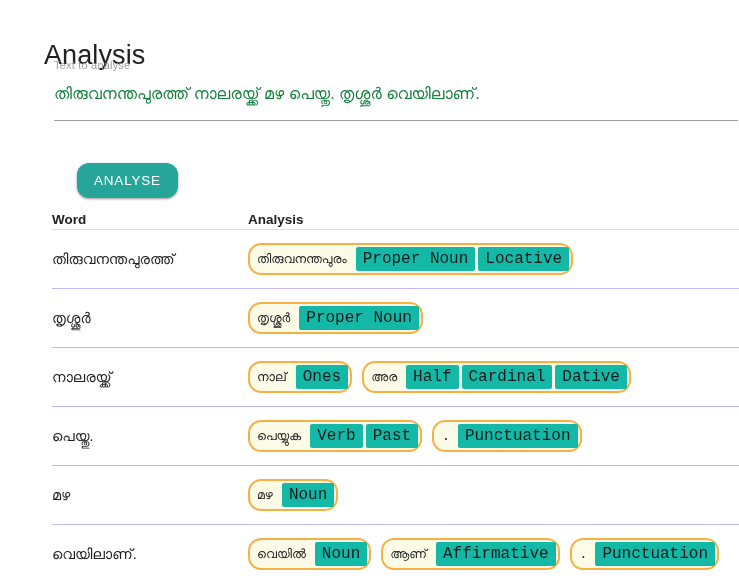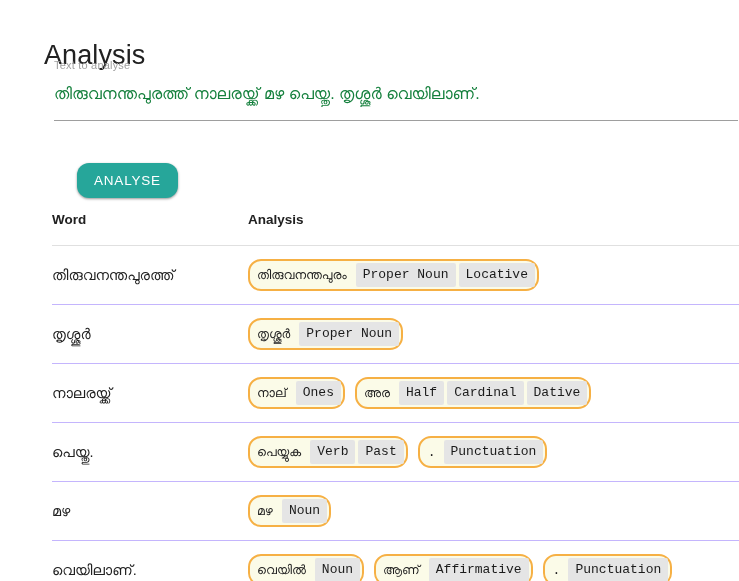--- a/index.html
+++ b/index.html
@@ -81,21 +81,21 @@
     position: absolute;
     left: 52px; top: 212px;
     width: 687px;
     border-collapse: collapse;
   }
   .table th {
     text-align: left;
     font-size: 13.5px;
     font-weight: bold;
     color: #212121;
-    padding: 0 0 18px 0;
+    padding: 0 0 2px 0;
     vertical-align: bottom;
   }
   .th-word { width: 196px; }
   .table thead tr { border-bottom: 1px solid #e0e0e0; }
   .table tbody tr { border-bottom: 1px solid #c4b5fd; }
   .table td {
     padding: 13px 0 13px 0;
     vertical-align: middle;
   }
   .word-cell {
@@ -138,24 +138,24 @@
   }
   .chip-root.punct {
     font-family: "Liberation Mono", monospace;
     font-size: 13px;
     padding-left: 6px;
     padding-right: 5px;
   }
   .chip-tag {
     display: inline-flex;
     align-items: center;
-    background: #e5e5e5;
+    background: #14b8a6;
     color: #1b1b1b;
     font-family: "Liberation Mono", monospace;
-    font-size: 13px;
+    font-size: 16px;
     padding: 3px 7px;
     border-radius: 2px;
     line-height: 18px;
     white-space: nowrap;
   }
 </style>
 </head>
 <body>
 
 <div class="page">

